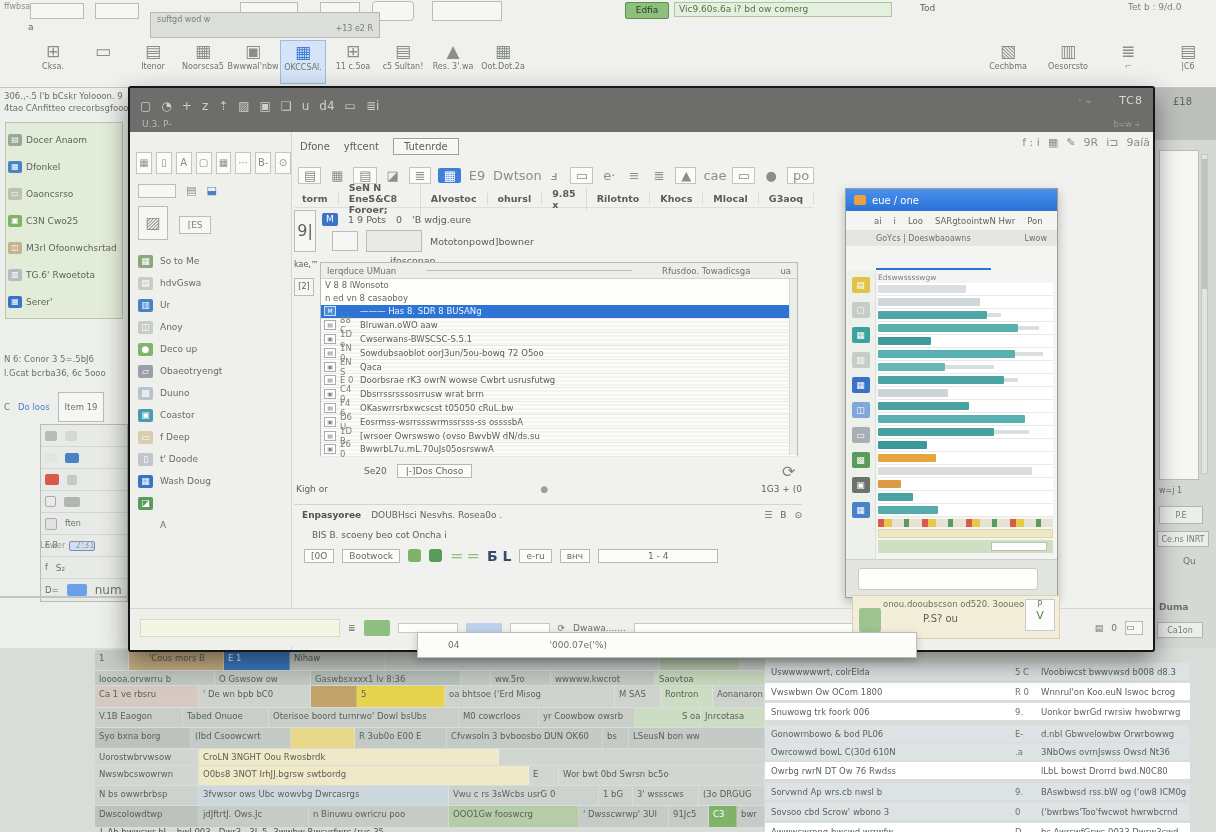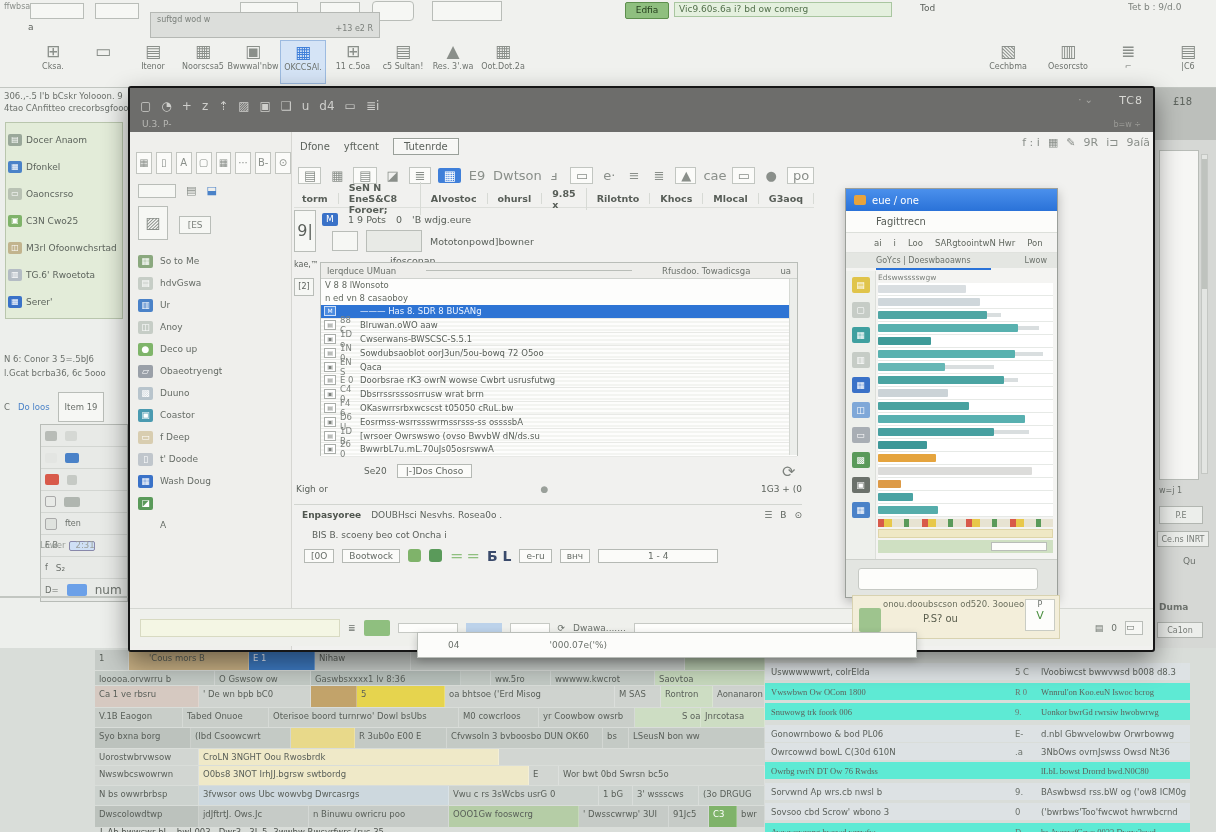--- a/index.html
+++ b/index.html
@@ -301,21 +301,21 @@
 
 <div id="bottom" class="abs">
   <div>
 
       <div class="b-row" style="top: 2px; height: 20px; background: rgb(198, 203, 199);">
 
         <span class="b-cells-host" style="display:flex;width:670px">
 
             <span class="b-cell" style="width: 34px;">1</span>
 
-            <span class="b-cell" style="width: 120px; background: rgb(200, 176, 132); padding-left: 20px;">'Cous mors B</span>
+            <span class="b-cell" style="width: 95px; background: rgb(200, 176, 132); padding-left: 20px;">'Cous mors B</span>
 
             <span class="b-cell" style="width: 66px; background: rgb(61, 122, 194); color: rgb(238, 244, 255);">E 1</span>
 
             <span class="b-cell" style="width: 96px;">Nihaw</span>
 
             <span class="b-cell" style="width: 274px;"></span>
 
             <span class="b-cell" style="width: 80px; background: rgb(183, 201, 174);"></span>
           </span>
       </div>
@@ -519,21 +519,21 @@
       </div>
 
       <div class="r-row sh" style="height: 17px; top: 175px;">
         <span class="r-left">Awwwcwrong bwswd wrrwfw</span>
         <span class="r-badge">D</span>
         <span class="r-right">bs AwrswfGrws 0033 Dwrw3swd</span>
       </div>
     </div>
   <div class="abs txt" style="left:100px;top:179px;font-size:8.5px;color:#4d524d">L Ab bwwswr bL - bwJ 003 . Dwr3 . 3L 5- 3wwbw        Rwsvrfwrs (rus    35</div>
 </div>
-<style> .r-row.sh { background:#5eead4;font-family:Liberation Serif, serif; } .r-row { background:#dde2e4; } </style>
+<style> .r-row.sh { background:#ffffff; } .r-row { background:#dde2e4; } </style>
 
 <div id="win" class="abs">
   <div id="titlebar" class="abs">
     <div style="padding:7px 0 0 10px">
       
     <span class="tb-ic">▢</span><span class="tb-ic">◔</span><span class="tb-ic">+</span><span class="tb-ic">z</span><span class="tb-ic">⇡</span><span class="tb-ic">▨</span><span class="tb-ic">▣</span><span class="tb-ic">❑</span><span class="tb-ic">u</span><span class="tb-ic">d4</span><span class="tb-ic">▭</span><span class="tb-ic">≣i</span></div>
     <span id="tb-right">TC8</span>
     <span class="abs" style="right:60px;top:6px;color:#a8a8a4;font-size:10px">· ⌄</span>
     <span id="tb-sub">U.3.  P-</span>
     <span class="abs" style="right:12px;bottom:3px;color:#9a9a96;font-size:8px">b=w ÷</span>
@@ -811,21 +811,20 @@
       <span class="fmt-box">внч</span>
       <span class="fmt-box" style="width:120px;text-align:center">1          -          4</span>
     </div>
   </div>
 
   <div id="subwin" class="abs">
     <div id="sw-title">
       <span class="sq" style="width:12px;height:10px;background:#e8a33d"></span>
       <span>eue / one</span>
     </div>
-    <div id="sw-name">Fagittrecn</div>
     <div id="sw-tools">
 
     <span>ai</span>
         <span>i</span>
         <span>Loo</span>
         <span>SARgtoointwN Hwr</span>
         <span>Pon</span>
       </div>
     <div id="sw-tabs">
       <span>GoYcs | Doeswbaoawns</span>

